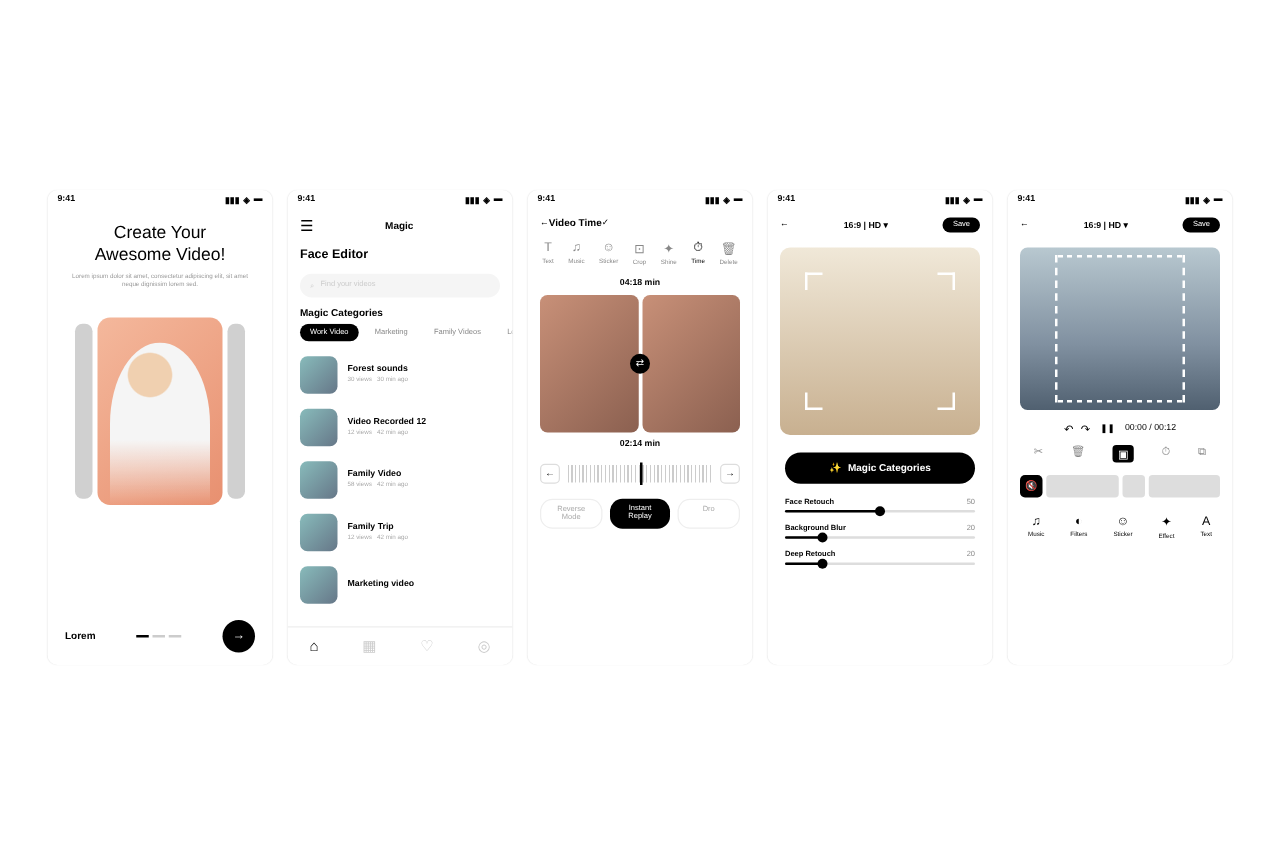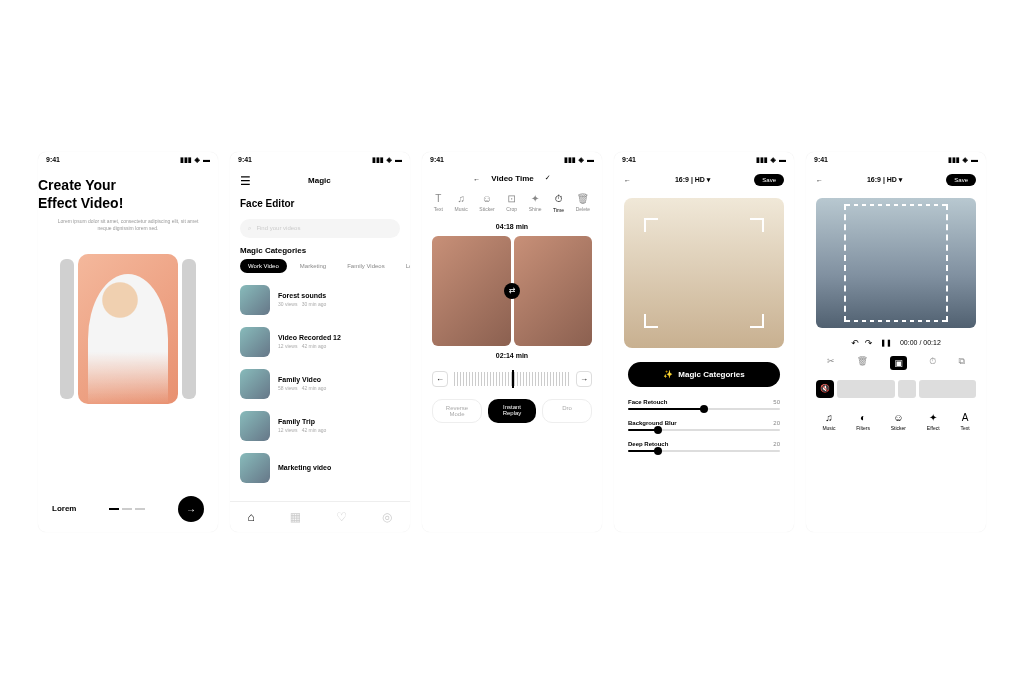--- a/index.html
+++ b/index.html
@@ -2,21 +2,21 @@
 <html><head>
 <meta charset="utf-8">
 <style>
 * { margin:0; padding:0; box-sizing:border-box; font-family:-apple-system,BlinkMacSystemFont,sans-serif; }
 body { background:#fff; width:1024px; height:683px; display:flex; justify-content:center; align-items:center; gap:12px; }
 .phone { width:180px; height:380px; background:#fff; border-radius:8px; overflow:hidden; display:flex; flex-direction:column; font-size:7px; box-shadow:0 0 1px rgba(0,0,0,0.1); }
 .status-bar { display:flex; justify-content:space-between; padding:4px 8px; font-size:7px; font-weight:600; }
 .status-right { display:flex; gap:3px; align-items:center; }
 
 
-.s1 .hero-title { font-size:14px; font-weight:700; text-align:left; margin-top:8px; line-height:1.3; }
+.s1 .hero-title { font-size:14px; font-weight:400; text-align:center; margin-top:8px; line-height:1.3; }
 .s1 .hero-sub { font-size:5px; color:#999; text-align:center; margin:6px 14px; line-height:1.4; }
 .s1 .carousel { display:flex; justify-content:center; gap:4px; margin-top:16px; flex:1; }
 .s1 .card { width:100px; height:150px; border-radius:10px; background:linear-gradient(135deg,#f4b89c,#e89070); position:relative; overflow:hidden; }
 .s1 .card-side { width:14px; height:140px; background:#d0d0d0; border-radius:6px; margin-top:5px; }
 .s1 .card-person { position:absolute; bottom:0; left:10px; width:80px; height:130px; background:radial-gradient(circle at 40% 20%,#f0d0b0 15%,transparent 16%),linear-gradient(#f5f5f5 60%,transparent); border-radius:50% 50% 0 0; }
 .s1 .footer { display:flex; justify-content:space-between; align-items:center; padding:10px 14px; }
 .s1 .skip { font-size:8px; font-weight:600; }
 .s1 .dots { display:flex; gap:3px; }
 .s1 .dot { width:10px; height:2px; background:#ccc; }
 .s1 .dot.active { background:#000; }
@@ -35,21 +35,21 @@
 .s2 .list { padding:0 10px; flex:1; overflow:hidden; }
 .s2 .item { display:flex; gap:8px; padding:6px 0; align-items:center; }
 .s2 .thumb { width:30px; height:30px; border-radius:6px; background:linear-gradient(135deg,#8bb,#678); }
 .s2 .item-title { font-size:7px; font-weight:600; }
 .s2 .item-meta { font-size:5px; color:#aaa; margin-top:2px; }
 .s2 .bottom-nav { display:flex; justify-content:space-around; padding:8px 0; border-top:1px solid #eee; }
 .s2 .nav-icon { font-size:12px; color:#ccc; }
 .s2 .nav-icon.active { color:#000; }
 
 
-.s3 .header { display:flex; align-items:center; justify-content:center; padding:6px 10px;gap:11px; }
+.s3 .header { display:flex; align-items:center; justify-content:flex-start; padding:6px 10px; }
 .s3 .header-title { font-size:8px; font-weight:600; }
 .s3 .tools { display:flex; justify-content:space-around; padding:4px 6px; }
 .s3 .tool { display:flex; flex-direction:column; align-items:center; gap:2px; color:#888; }
 .s3 .tool.active { color:#000; }
 .s3 .tool-icon { font-size:10px; }
 .s3 .tool-label { font-size:5px; }
 .s3 .time-label { text-align:center; font-size:7px; font-weight:600; margin:6px 0; }
 .s3 .frames { display:flex; gap:3px; padding:0 10px; position:relative; }
 .s3 .frame { flex:1; height:110px; border-radius:6px; background:linear-gradient(135deg,#c89078,#8b6050); }
 .s3 .swap { position:absolute; left:50%; top:50%; transform:translate(-50%,-50%); width:16px; height:16px; background:#000; border-radius:50%; color:#fff; display:flex; align-items:center; justify-content:center; font-size:8px; }
@@ -110,21 +110,21 @@
   <div class="status-bar">
     <span>9:41</span>
     <div class="status-right">
         <span>▮▮▮</span>
         <span>◈</span>
         <span>▬</span>
       </div>
   </div>
   <div class="hero-title">
     <div>Create Your</div>
-    <div>Effect Video!</div>
+    <div>Awesome Video!</div>
   </div>
   <div class="hero-sub">Lorem ipsum dolor sit amet, consectetur adipiscing elit, sit amet neque dignissim lorem sed.</div>
   <div class="carousel">
     <div class="card-side"></div>
     <div class="card">
         <div class="card-person"></div>
       </div>
     <div class="card-side"></div>
   </div>
   <div class="footer">

